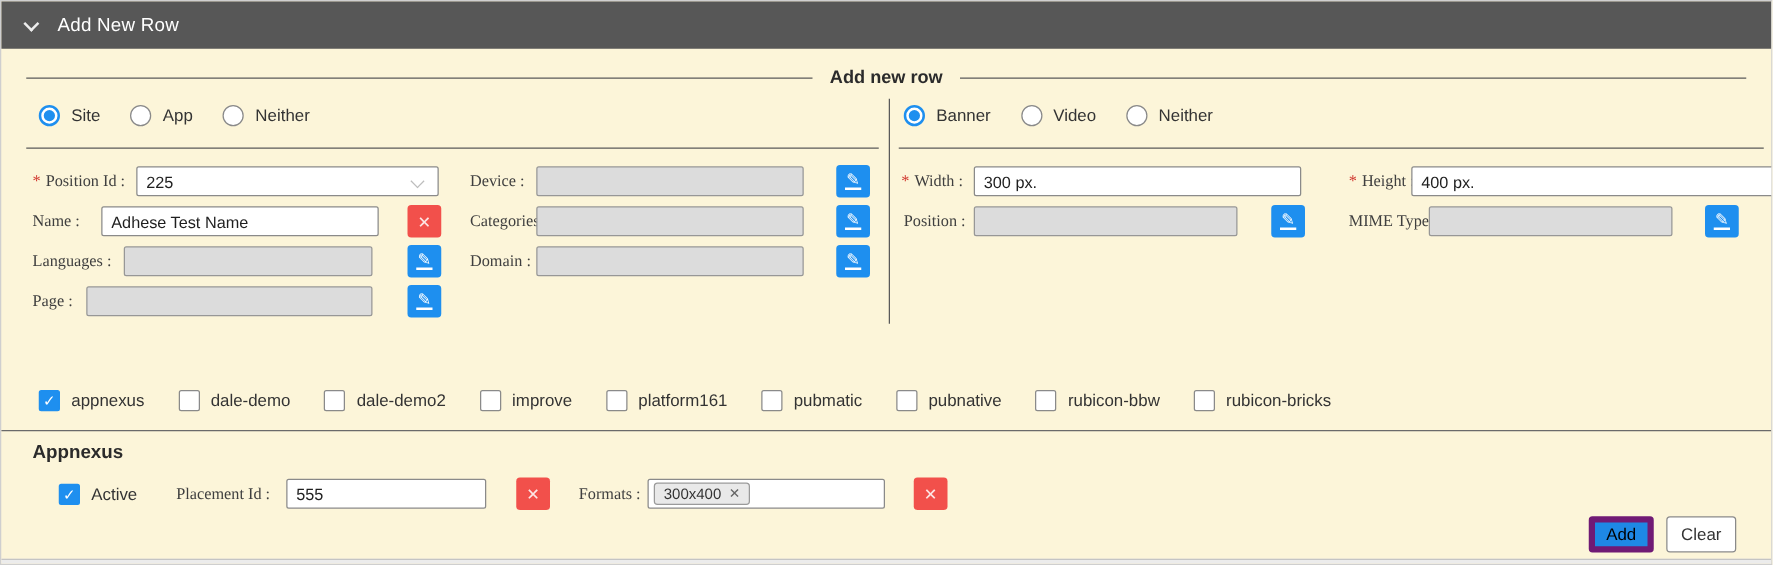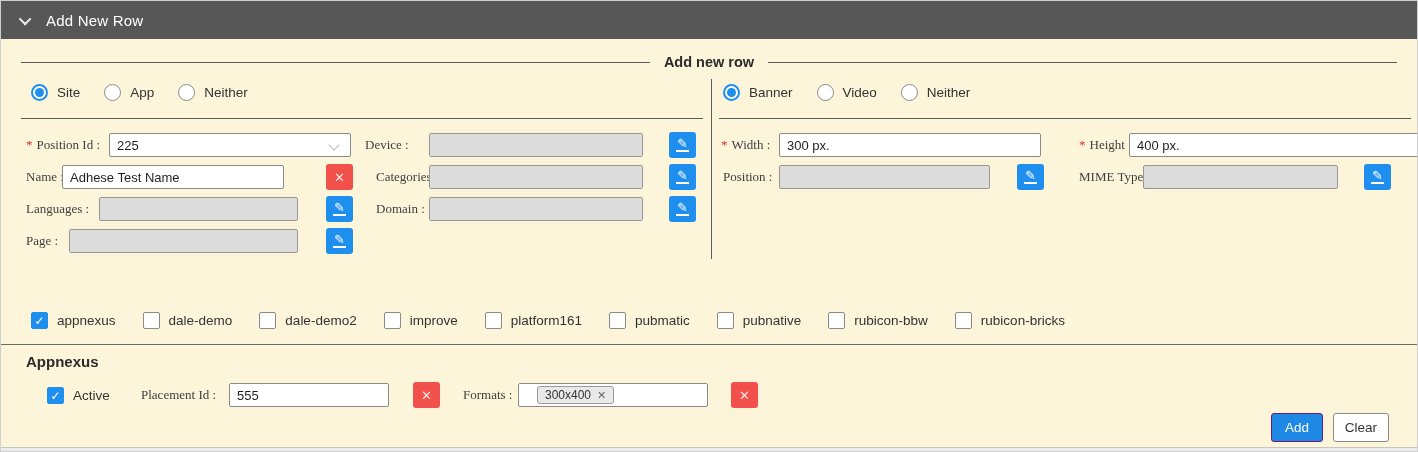--- a/index.html
+++ b/index.html
@@ -51,32 +51,32 @@
 
   
   .sqbtn { position:absolute; width:27px; height:26px; border:none; border-radius:3px;
            display:flex; align-items:center; justify-content:center; cursor:pointer; }
   .b-edit { background:#1E8FEF; }
   .edit-glyph { font-size:13px; color:#fff; line-height:11px; border-bottom:2px solid #fff; padding:0 1px 1px 1px; }
   .b-x { background:#F2504B; }
   .x-glyph { font-size:13px; color:rgba(255,255,255,.85); line-height:1; }
 
   
-  .tagbox { display:flex; align-items:center; padding:0 18px; }
+  .tagbox { display:flex; align-items:center; padding:0 4px; }
   .tag { display:inline-flex; align-items:center; gap:6px; background:#e9e9e9; border:1px solid #9a9a9a;
          border-radius:3px; height:18px; padding:0 7px; font-size:12px; color:#333; cursor:default; }
   .tag-x { color:#666; font-size:11px; line-height:1; cursor:pointer; }
 
   
   .sub-head { position:absolute; font-size:15px; font-weight:700; color:#2b2b2b; }
 
   
   .btn { position:absolute; height:29px; border-radius:3px; font-family:"Liberation Sans", sans-serif;
          font-size:13.5px; cursor:pointer; }
-  .btn-add { background:#1E88E5; border:1px solid #701a75; color:#ffffff; }
+  .btn-add { background:#1E88E5; border:5px solid #701a75; color:#000000; }
   .btn-clear { background:#fff; border:1px solid #8a8a8a; color:#333; }
 
   .bstrip { position:absolute; left:0; right:0; bottom:0; height:4px; background:#ececec; border-top:1px solid #c4c4c4; }
 </style>
 </head>
 <body>
 
 <div class="panel">
 
   <div class="hdr">
@@ -124,28 +124,28 @@
   <div class="hline" style="left:718px; width:692px; top:117px;"></div>
   <div class="vline"></div>
 
   <div class="lbl" style="left:25px; top:132px;">
     <span class="req">*</span><span>Position Id :</span>
   </div>
   <div class="selbox" style="left:108px; top:132px; width:242px;">
     <span>225</span>
     <span class="sel-chev"></span>
   </div>
-  <div class="lbl" style="left:364px; top:132px;">Device :</div>
+  <div class="lbl" style="left:375px; top:132px;">Device :</div>
   <input class="inp dis" style="left: 428px; top: 132px; width: 214px;" disabled="" value="">
   <button class="sqbtn b-edit" style="left:668px; top:131px;">
     <span class="edit-glyph">✎</span>
   </button>
 
   <div class="lbl" style="left:25px; top:164px;">Name :</div>
-  <input class="inp" style="left: 61px; top: 164px; width: 222px;" value="Adhese Test Name">
+  <input class="inp" style="left: 80px; top: 164px; width: 222px;" value="Adhese Test Name">
   <button class="sqbtn b-x" style="left:325px; top:163px;">
     <span class="x-glyph">✕</span>
   </button>
   <div class="lbl" style="left:375px; top:164px;">Categories :</div>
   <input class="inp dis" style="left: 428px; top: 164px; width: 214px;" disabled="" value="">
   <button class="sqbtn b-edit" style="left:668px; top:163px;">
     <span class="edit-glyph">✎</span>
   </button>
 
   <div class="lbl" style="left:25px; top:196px;">Languages :</div>

